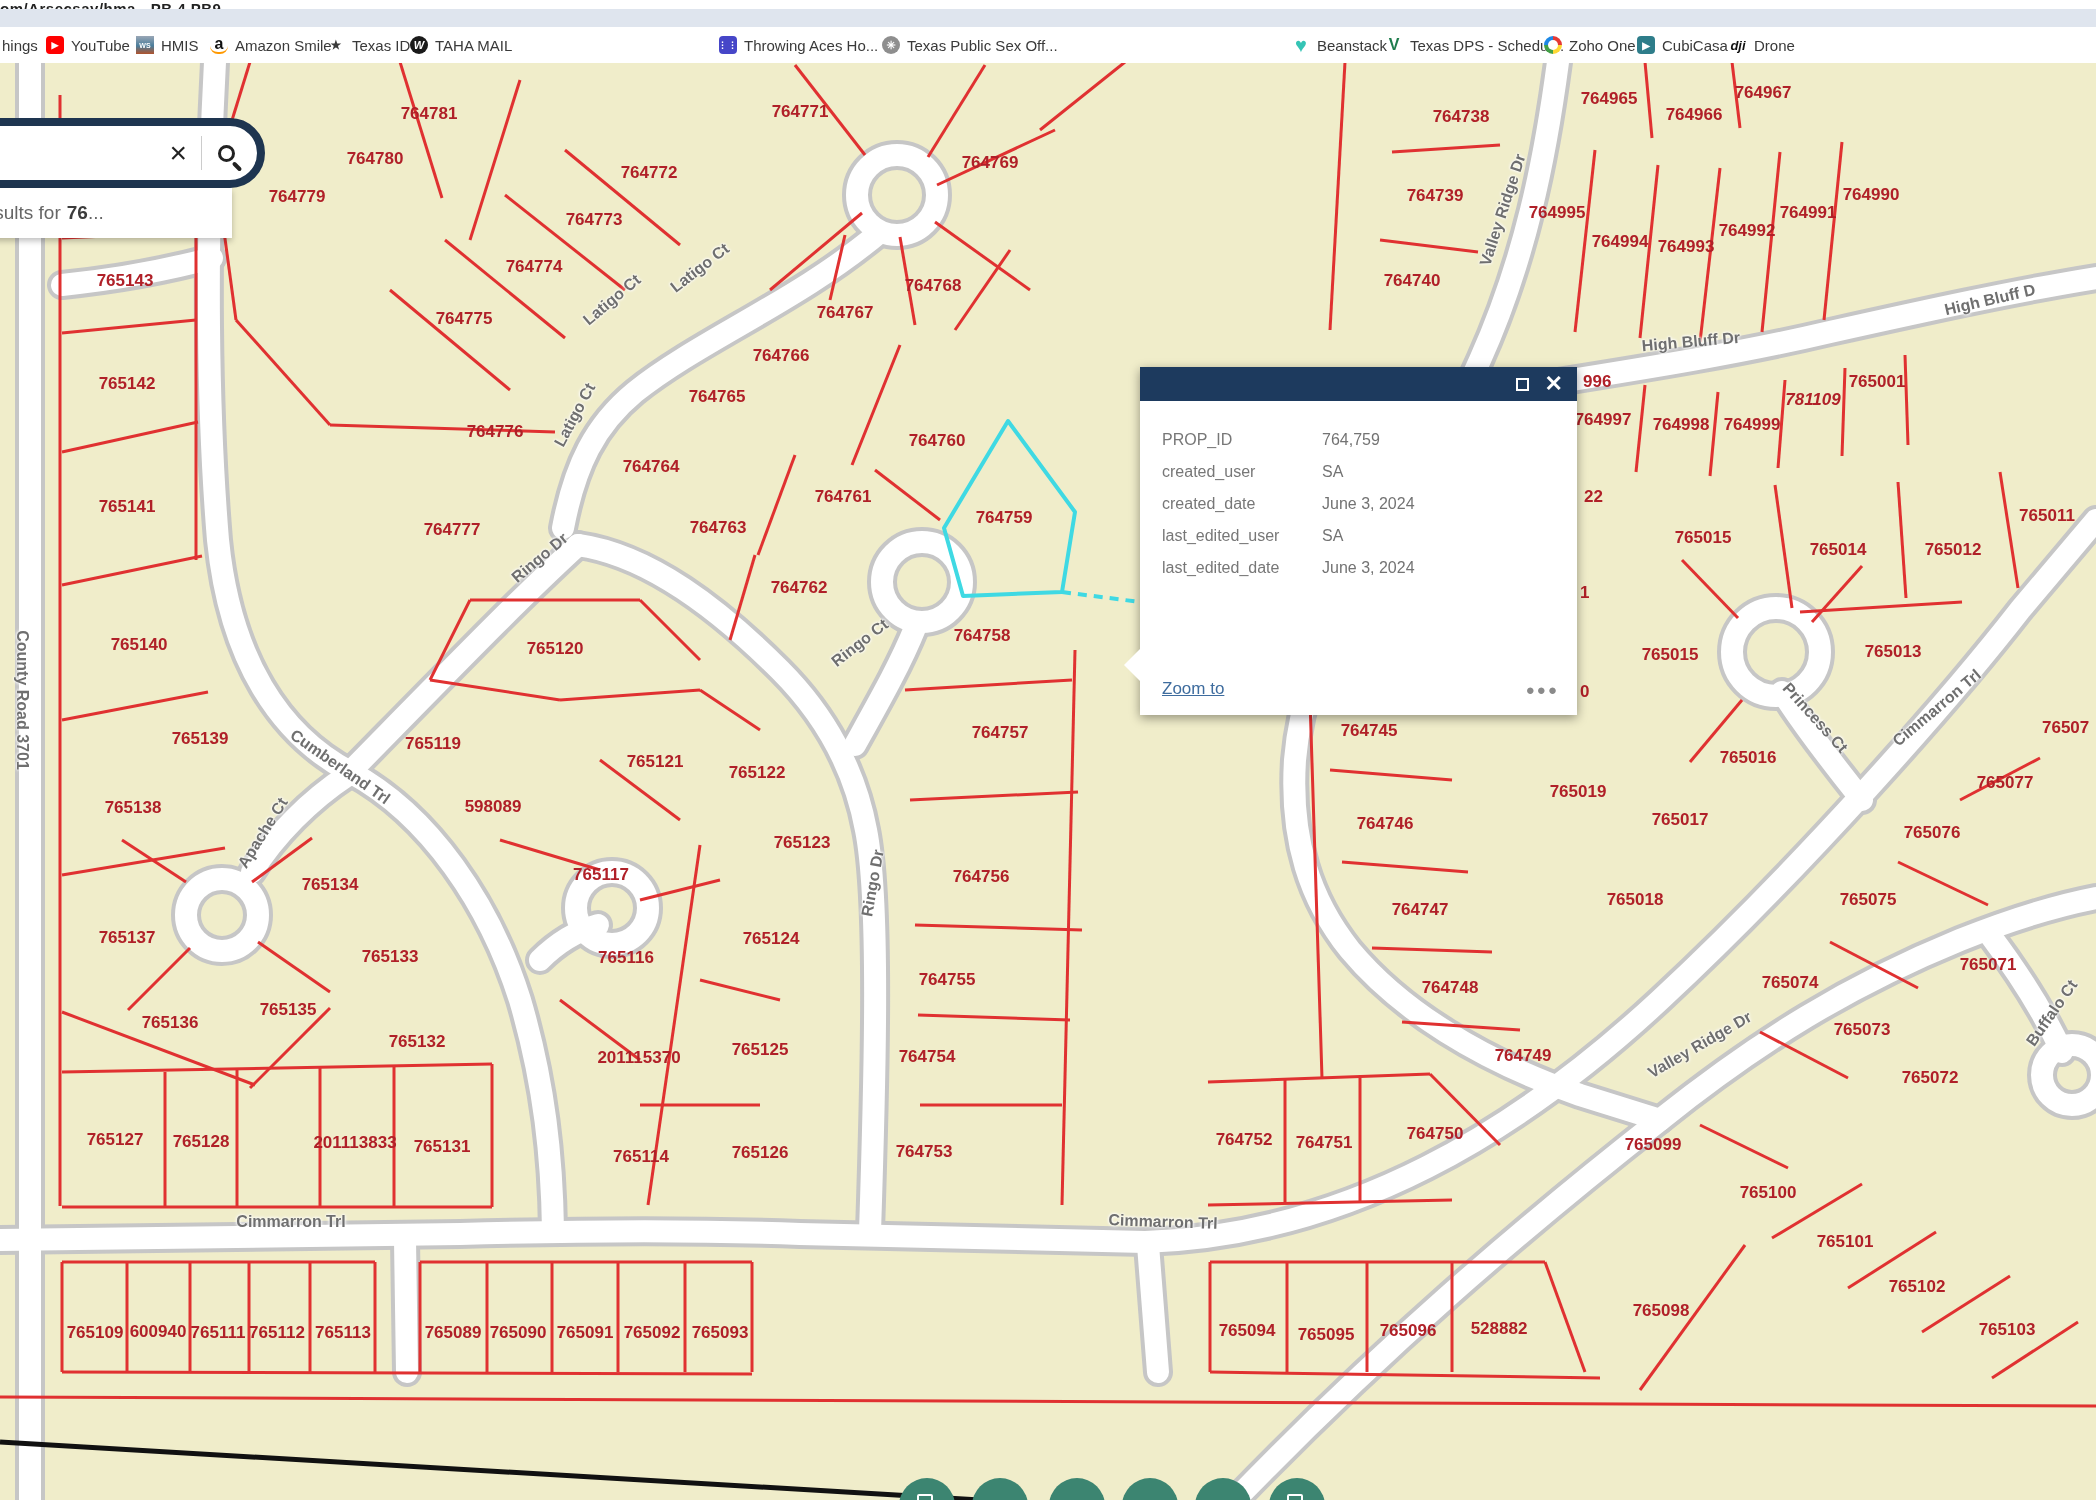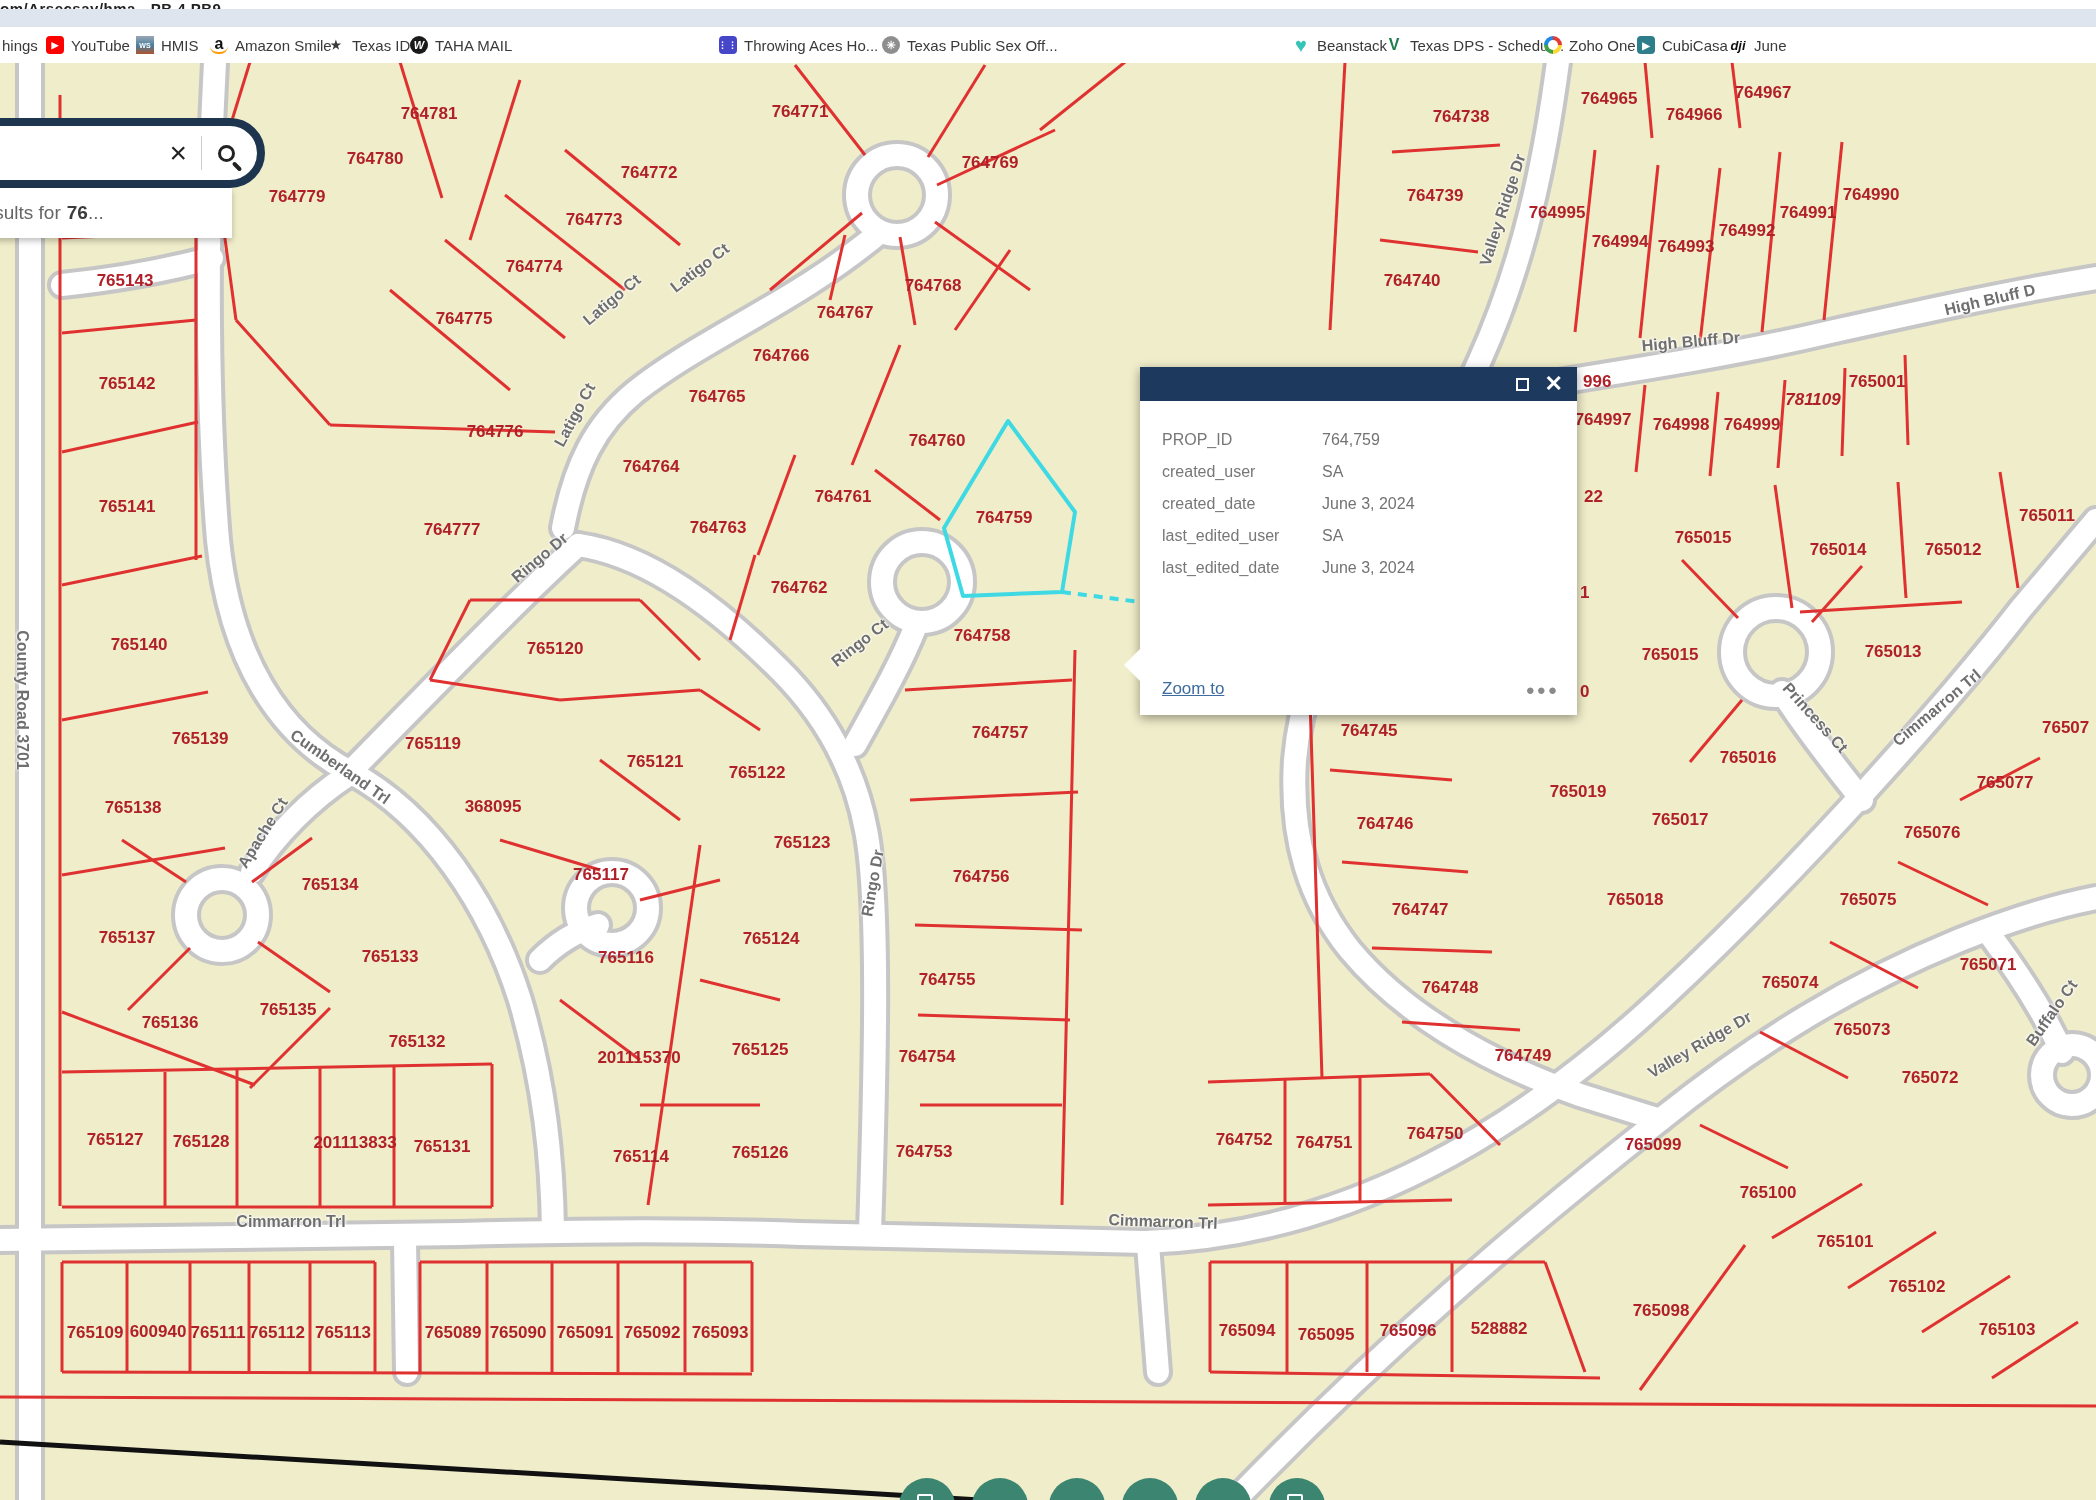--- a/index.html
+++ b/index.html
@@ -116,21 +116,21 @@
       <div class="bm" style="left: 1544px;">
         <span class="bmicon ic-zoho"></span>
         <span>Zoho One</span>
       </div>
       <div class="bm" style="left: 1637px;">
         <span class="bmicon ic-cubicasa">▶</span>
         <span>CubiCasa</span>
       </div>
       <div class="bm" style="left: 1729px;">
         <span class="bmicon ic-dji">dji</span>
-        <span>June</span>
+        <span>Drone</span>
       </div>
     </div>
 
   <div id="map">
     <svg id="vec" width="2096" height="1437" viewBox="0 63 2096 1437">
         <path d="M30,62 L30,1500" fill="none" stroke="#c6c6c6" stroke-width="30" stroke-linecap="round"></path>
         <path d="M62,285 C130,278 175,268 212,258" fill="none" stroke="#c6c6c6" stroke-width="30" stroke-linecap="round"></path>
         <path d="M215,62 C205,250 208,420 218,540 C230,660 280,735 350,772 C430,815 490,905 520,1000 C545,1085 552,1160 553,1230" fill="none" stroke="#c6c6c6" stroke-width="30" stroke-linecap="round"></path>
         <path d="M348,775 C310,800 275,835 252,872" fill="none" stroke="#c6c6c6" stroke-width="30" stroke-linecap="round"></path>
         <path d="M880,232 C800,300 700,340 635,392 C595,425 575,465 563,528" fill="none" stroke="#c6c6c6" stroke-width="30" stroke-linecap="round"></path>
@@ -347,21 +347,21 @@
         <div class="plabel" style="left: 330px; top: 822px;">765134</div>
         <div class="plabel" style="left: 390px; top: 894px;">765133</div>
         <div class="plabel" style="left: 417px; top: 979px;">765132</div>
         <div class="plabel" style="left: 115px; top: 1077px;">765127</div>
         <div class="plabel" style="left: 201px; top: 1079px;">765128</div>
         <div class="plabel" style="left: 355px; top: 1080px;">201113833</div>
         <div class="plabel" style="left: 442px; top: 1084px;">765131</div>
         <div class="plabel" style="left: 555px; top: 586px;">765120</div>
         <div class="plabel" style="left: 433px; top: 681px;">765119</div>
         <div class="plabel" style="left: 655px; top: 699px;">765121</div>
-        <div class="plabel" style="left: 493px; top: 744px;">368095</div>
+        <div class="plabel" style="left: 493px; top: 744px;">598089</div>
         <div class="plabel" style="left: 757px; top: 710px;">765122</div>
         <div class="plabel" style="left: 601px; top: 812px;">765117</div>
         <div class="plabel" style="left: 802px; top: 780px;">765123</div>
         <div class="plabel" style="left: 626px; top: 895px;">765116</div>
         <div class="plabel" style="left: 771px; top: 876px;">765124</div>
         <div class="plabel" style="left: 639px; top: 995px;">201115370</div>
         <div class="plabel" style="left: 760px; top: 987px;">765125</div>
         <div class="plabel" style="left: 641px; top: 1094px;">765114</div>
         <div class="plabel" style="left: 760px; top: 1090px;">765126</div>
         <div class="plabel" style="left: 95px; top: 1270px;">765109</div>

